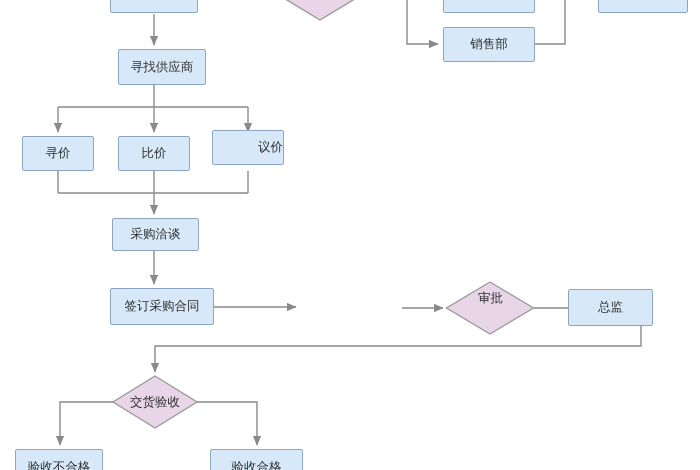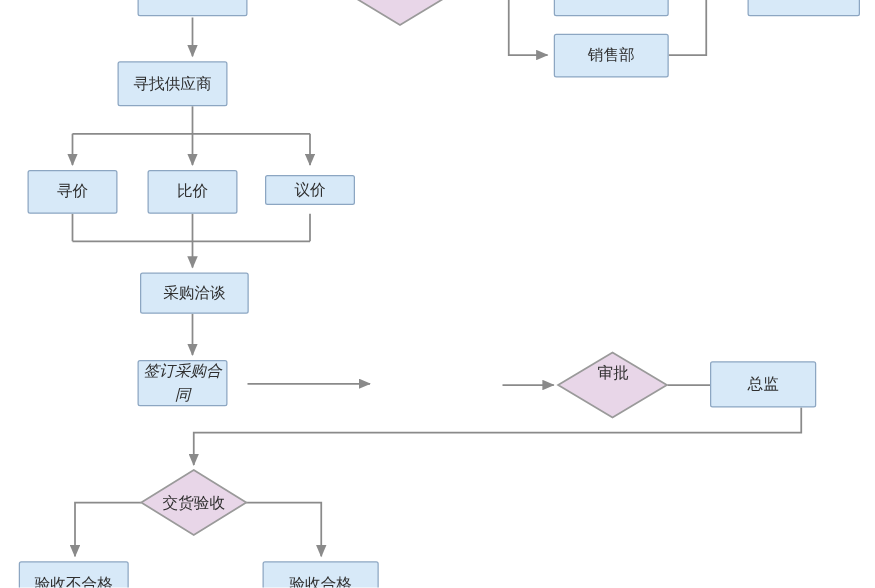--- a/index.html
+++ b/index.html
@@ -68,45 +68,45 @@
 
     <polygon class="diamond" points="320,-32 363,-6 320,20 277,-6"></polygon>
     <polygon class="diamond" points="490,282 533.5,308 490,334 446.5,308"></polygon>
     <polygon class="diamond" points="155,376 197,402 155,428 113,402"></polygon>
   </svg>
 
   <div class="node" style="left:110px;top:-25px;width:88px;height:38px;"></div>
   <div class="node" style="left:443px;top:-25px;width:92px;height:38px;"></div>
   <div class="node" style="left:598px;top:-25px;width:90px;height:38px;"></div>
 
-  <div class="node" style="left:94px;top:49px;width:88px;height:36px;">
+  <div class="node" style="left:118px;top:49px;width:88px;height:36px;">
     <span>寻找供应商</span>
   </div>
 
   <div class="node" style="left:443px;top:27px;width:92px;height:35px;">
     <span>销售部</span>
   </div>
 
   <div class="node" style="left:22px;top:136px;width:72px;height:35px;">
     <span>寻价</span>
   </div>
 
   <div class="node" style="left:118px;top:136px;width:72px;height:35px;">
     <span>比价</span>
   </div>
 
-  <div class="node" style="left:212px;top:140px;width:72px;height:24px;">
+  <div class="node" style="left:212px;top:130px;width:72px;height:35px;justify-content:flex-end;">
     <span>议价</span>
   </div>
 
   <div class="node" style="left:112px;top:218px;width:87px;height:33px;">
     <span>采购洽谈</span>
   </div>
 
-  <div class="node" style="left:110px;top:288px;width:72px;height:37px;font-style:italic;">
+  <div class="node" style="left:110px;top:288px;width:104px;height:37px;">
     <span>签订采购合同</span>
   </div>
 
 
   <div class="node" style="left:568px;top:289px;width:85px;height:37px;">
     <span>总监</span>
   </div>
 
   <div class="node" style="left:15px;top:449px;width:88px;height:36px;">
     <span>验收不合格</span>

